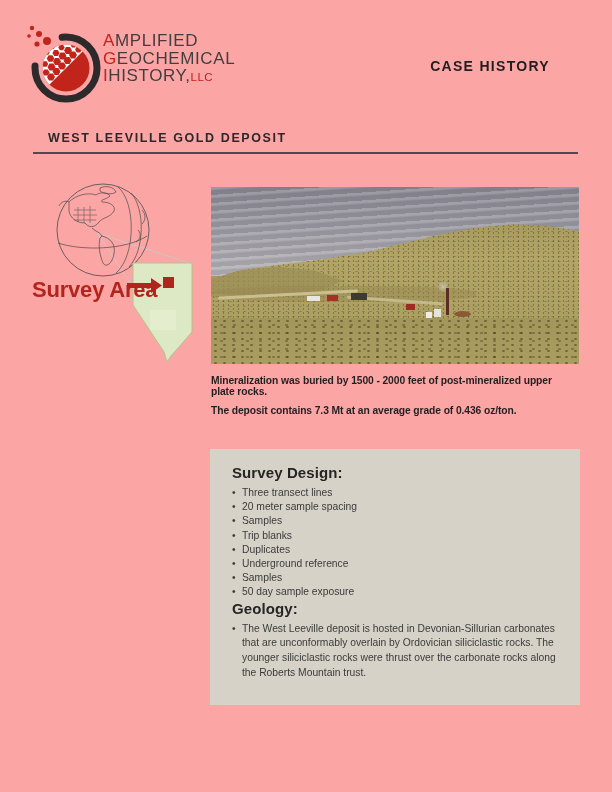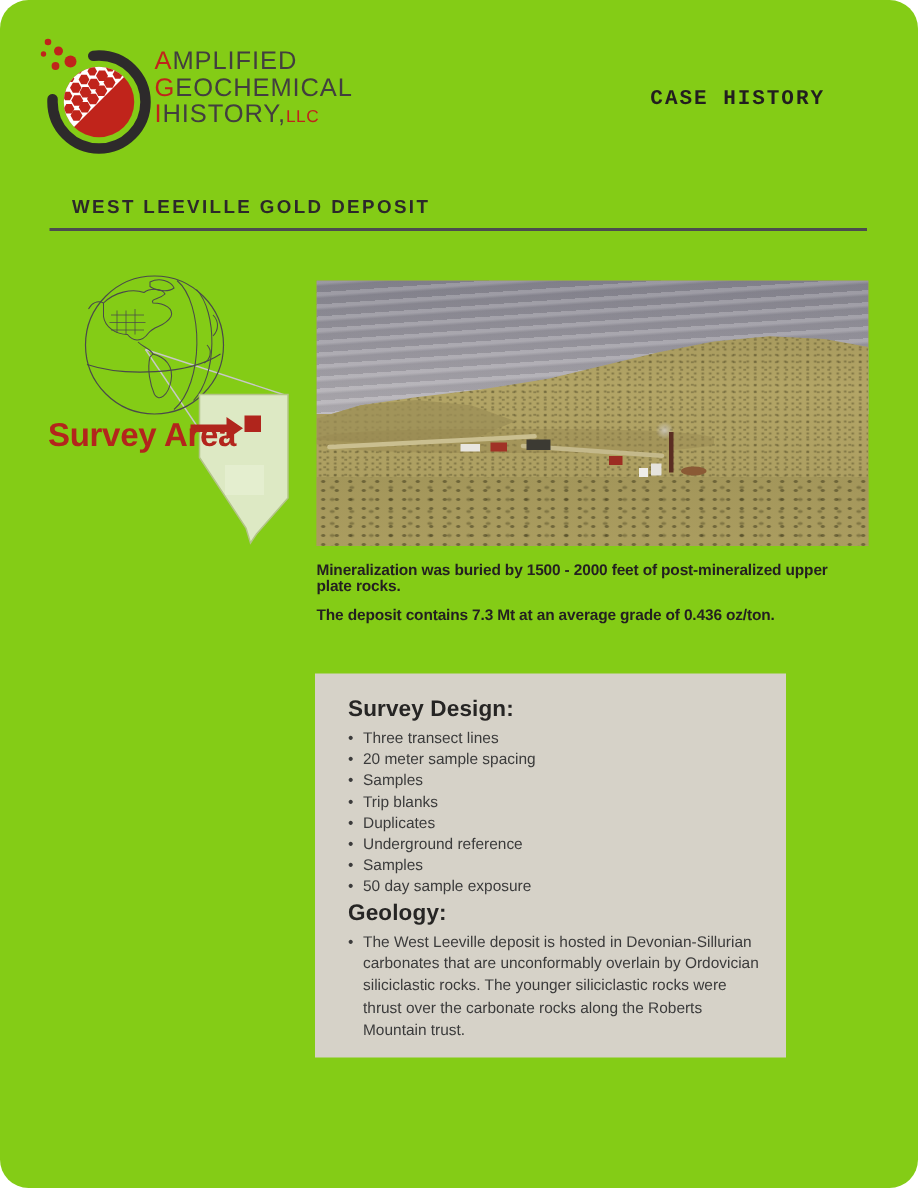--- a/index.html
+++ b/index.html
@@ -1,26 +1,26 @@
 <!DOCTYPE html>
 <html><head>
 <meta charset="utf-8">
 <style>
   html,body{margin:0;padding:0;background:#ffffff;}
-  #page{position:relative;width:612px;height:792px;background:#84cc16;overflow:hidden;
-        font-family:"Liberation Sans",sans-serif;color:#231f20;border-radius:19px;}
+  #page{position:relative;width:612px;height:792px;background:#fca5a5;overflow:hidden;
+        font-family:"Liberation Sans",sans-serif;color:#231f20;}
 
   
   .logo-mark{position:absolute;left:24px;top:24px;width:82px;height:82px;}
   .logo-text{position:absolute;left:103px;top:32px;font-size:17px;line-height:17.5px;
              letter-spacing:.6px;color:#423e3f;}
   .logo-text .ini{color:#c0241b;}
   .logo-text .llc{font-size:11.5px;color:#c0241b;letter-spacing:.4px;}
   .case-history{position:absolute;right:62px;top:58px;font-size:14px;font-weight:700;
-                letter-spacing:1.3px;color:#221e1f;font-family:Liberation Mono, monospace;}
+                letter-spacing:1.3px;color:#221e1f;}
 
   
   .doc-title{position:absolute;left:48px;top:131px;font-size:12.5px;font-weight:700;
              letter-spacing:1.6px;color:#2c282a;}
   .title-rule{position:absolute;left:33px;top:152px;width:545px;height:2px;background:#4c4c4e;}
 
   
   .map-graphic{position:absolute;left:30px;top:180px;width:175px;height:200px;}
   .survey-area-label{position:absolute;left:32px;top:277px;font-size:22px;font-weight:700;
                      color:#b3251c;letter-spacing:-.2px;white-space:nowrap;}
@@ -58,21 +58,21 @@
   .dust{left:61.5%;top:53%;width:12px;height:12px;
         background:radial-gradient(rgba(205,200,190,.85),rgba(205,200,190,0) 70%);border-radius:50%;}
 
   
   .caption{position:absolute;left:211px;top:375px;width:356px;font-weight:700;
            font-size:10.3px;line-height:11px;letter-spacing:-.1px;color:#231f20;}
   .caption p{margin:0;}
   .caption p + p{margin-top:8px;}
 
   
-  .info-box{position:absolute;left:210px;top:449px;width:314px;height:256px;background:#d6d2c8;
+  .info-box{position:absolute;left:210px;top:449px;width:370px;height:256px;background:#d6d2c8;
             box-sizing:border-box;padding:15px 16px 0 22px;color:#3b3b3b;}
   .info-box h3{margin:0 0 5px 0;font-size:15px;font-weight:700;color:#262524;letter-spacing:.1px;}
   .info-box h3.second{}
   .info-box ul{list-style:none;margin:0;padding:0;font-size:10.3px;line-height:14.2px;}
   .info-box ul.wide{line-height:14.8px;max-width:340px;}
   .info-box li{position:relative;padding-left:10px;}
   .info-box li::before{content:"\2022";position:absolute;left:0;top:0;}
 </style>
 </head>
 <body>

